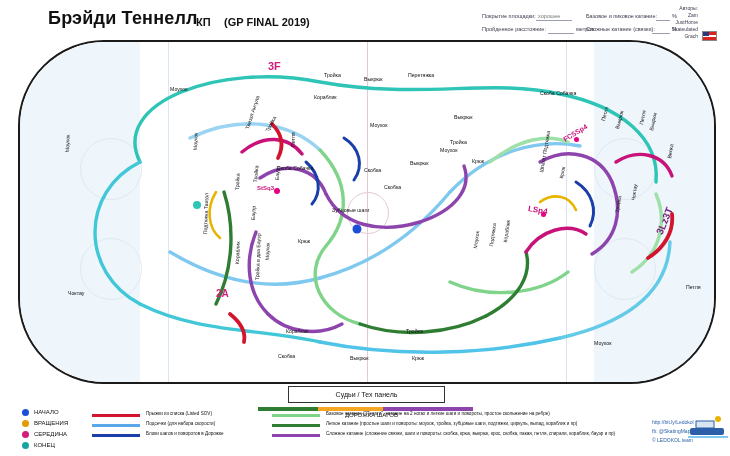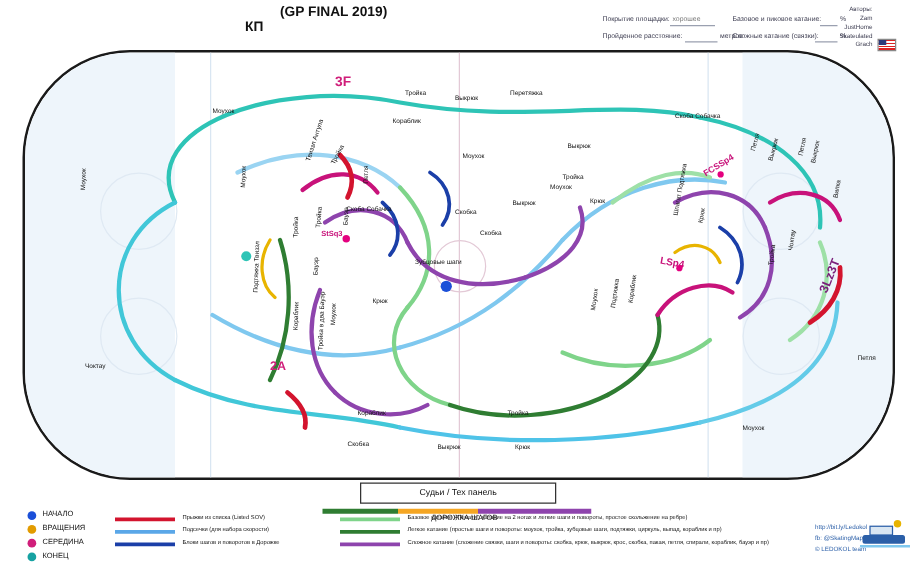--- a/index.html
+++ b/index.html
@@ -2,21 +2,21 @@
 <html><head>
 <meta charset="utf-8">
 <style>
   html,body{margin:0;padding:0;background:#ffffff;}
   body{width:730px;height:456px;overflow:hidden;font-family:"Liberation Sans",sans-serif;}
   #page{position:relative;width:730px;height:456px;background:#ffffff;}
 
   
   .hdr-title{position:absolute;left:48px;top:8px;font-size:18px;font-weight:bold;color:#111;letter-spacing:.2px;}
   .hdr-sub{position:absolute;left:196px;top:16px;font-size:11px;font-weight:bold;color:#111;}
-  .hdr-sub2{position:absolute;left:222px;top:4px;font-size:11px;font-weight:bold;color:#111;}
+  .hdr-sub2{position:absolute;left:222px;top:16px;font-size:11px;font-weight:bold;color:#111;}
 
   .meta{position:absolute;font-size:5.5px;color:#3b3b4f;white-space:nowrap;}
   .meta-line{position:absolute;border-bottom:1px solid #9aa0b0;}
   .meta-unit{position:absolute;font-size:5.5px;color:#3b3b4f;}
 
   .auth{position:absolute;font-size:5px;color:#3b3b4f;text-align:right;}
   .flag{position:absolute;width:13px;height:8px;border:.5px solid #888;}
   .flag .st{position:absolute;left:0;top:0;width:100%;height:100%;
      background:repeating-linear-gradient(to bottom,#d22 0,#d22 .62px,#fff .62px,#fff 1.24px);}
   .flag .cn{position:absolute;left:0;top:0;width:5.6px;height:4.4px;background:#2b3a7a;}
@@ -45,20 +45,21 @@
   
   .lbl{position:absolute;font-size:5.2px;color:#111;white-space:nowrap;transform-origin:0 0;}
   .jump{position:absolute;font-weight:bold;white-space:nowrap;}
   .spin-dot{position:absolute;border-radius:50%;}
 </style>
 </head>
 <body>
 
 <div id="page">
 
+  <div class="hdr-title">Брэйди Теннелл</div>
   <div class="hdr-sub">КП</div>
   <div class="hdr-sub2" style="left:224px">(GP FINAL 2019)</div>
 
   <div class="meta" style="left:482px;top:13px">Покрытие площадки:</div>
   <div class="meta" style="left:538px;top:13px;color:#777">хорошее</div>
   <div class="meta-line" style="left:536px;top:20px;width:36px"></div>
 
   <div class="meta" style="left:482px;top:26px">Пройденное расстояние:</div>
   <div class="meta-line" style="left:548px;top:33px;width:26px"></div>
   <div class="meta-unit" style="left:576px;top:26px">метров</div>

